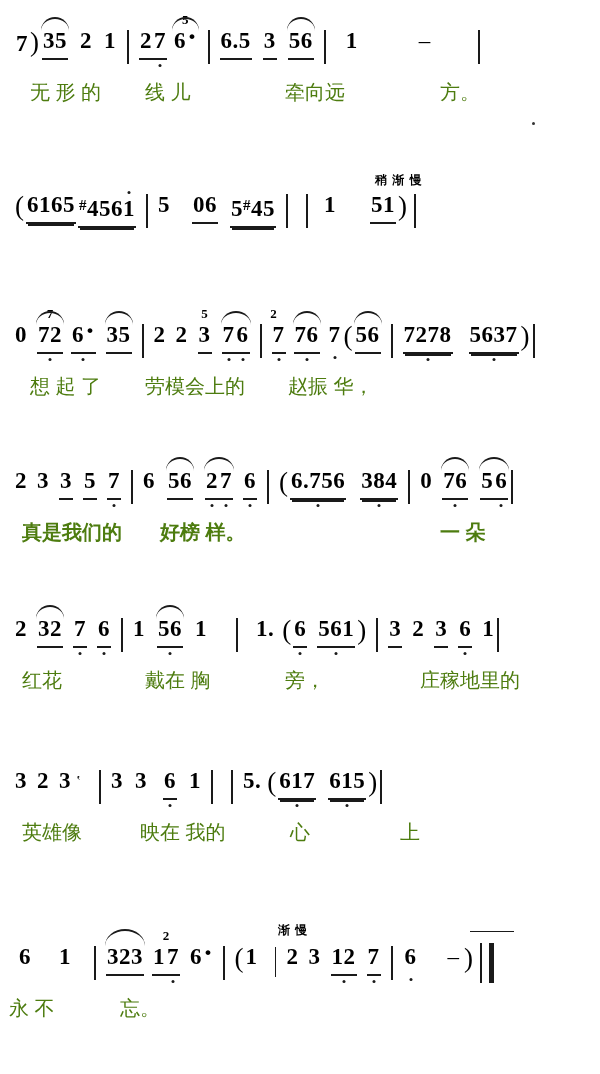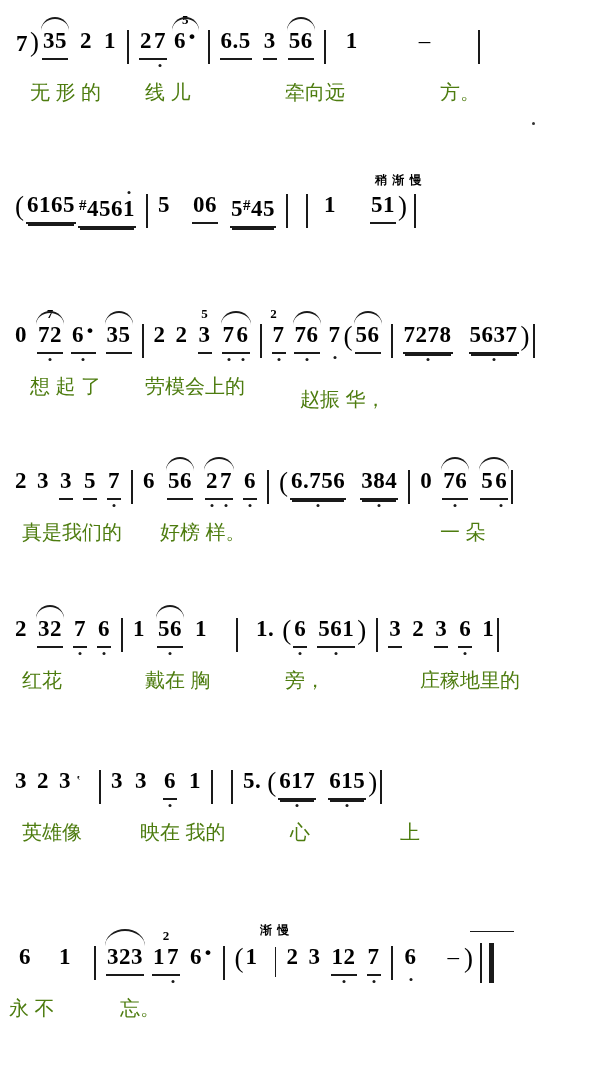--- a/index.html
+++ b/index.html
@@ -344,21 +344,21 @@
         <span class="grp" style="margin-left:14px;">
           <span class="num u2 dbelow">5637</span>
         </span>
         <span class="paren">)</span>
       </div>
       <span class="bar" style="margin-left:2px;"></span>
     </div>
     <div class="lyric-row" style="height:34px;">
       <span class="lyric" style="left:30px;">想 起 了</span>
       <span class="lyric" style="left:145px;">劳模会上的</span>
-      <span class="lyric" style="left:300px;margin-top:13px;">赵振 华，</span>
+      <span class="lyric" style="left:288px;">赵振 华，</span>
     </div>
   </div>
 
   <div class="system" style="padding-top:56px;">
     <div class="staff-row">
       <div class="measure">
         <span class="num">2</span>
         <span class="num" style="margin-left:8px;">3</span>
         <span class="grp" style="margin-left:8px;">
           <span class="num u1">3</span>
@@ -402,21 +402,21 @@
           <span class="slur"></span>
           <span class="num u1 dbelow">76</span>
         </span>
         <span class="grp" style="margin-left:10px;">
           <span class="slur"></span>
           <span class="num u1">5</span><span class="num u1 dbelow">6</span>
         </span>
       </div>
       <span class="bar" style="margin-left:2px;"></span>
     </div>
-    <div class="lyric-row" style="height:34px;">
+    <div class="lyric-row" style="height:34px;font-weight:bold;">
       <span class="lyric" style="left:22px;">真是我们的</span>
       <span class="lyric" style="left:160px;">好榜 样。</span>
       <span class="lyric" style="left:440px;">一 朵</span>
     </div>
   </div>
 
   <div class="system" style="padding-top:58px;">
     <div class="staff-row">
       <div class="measure">
         <span class="num">2</span>
@@ -511,21 +511,21 @@
     <div class="lyric-row" style="height:34px;">
       <span class="lyric" style="left:22px;">英雄像</span>
       <span class="lyric" style="left:140px;">映在 我的</span>
       <span class="lyric" style="left:290px;">心</span>
       <span class="lyric" style="left:400px;">上</span>
     </div>
   </div>
 
   <div class="system" style="padding-top:66px;">
     <div style="position:relative; height:20px;">
-      <span class="expr" style="left:260px; top:0;">渐 慢</span>
+      <span class="expr" style="left:278px; top:0;">渐 慢</span>
       <span class="expr" style="left:470px; top:8px;">
           <span class="hair"></span>
         </span>
     </div>
     <div class="staff-row">
       <div class="measure">
         <span class="num" style="margin-left:4px;">6</span>
         <span class="num" style="margin-left:26px;">1</span>
       </div>
       <span class="bar" style="margin-left:22px;"></span>

